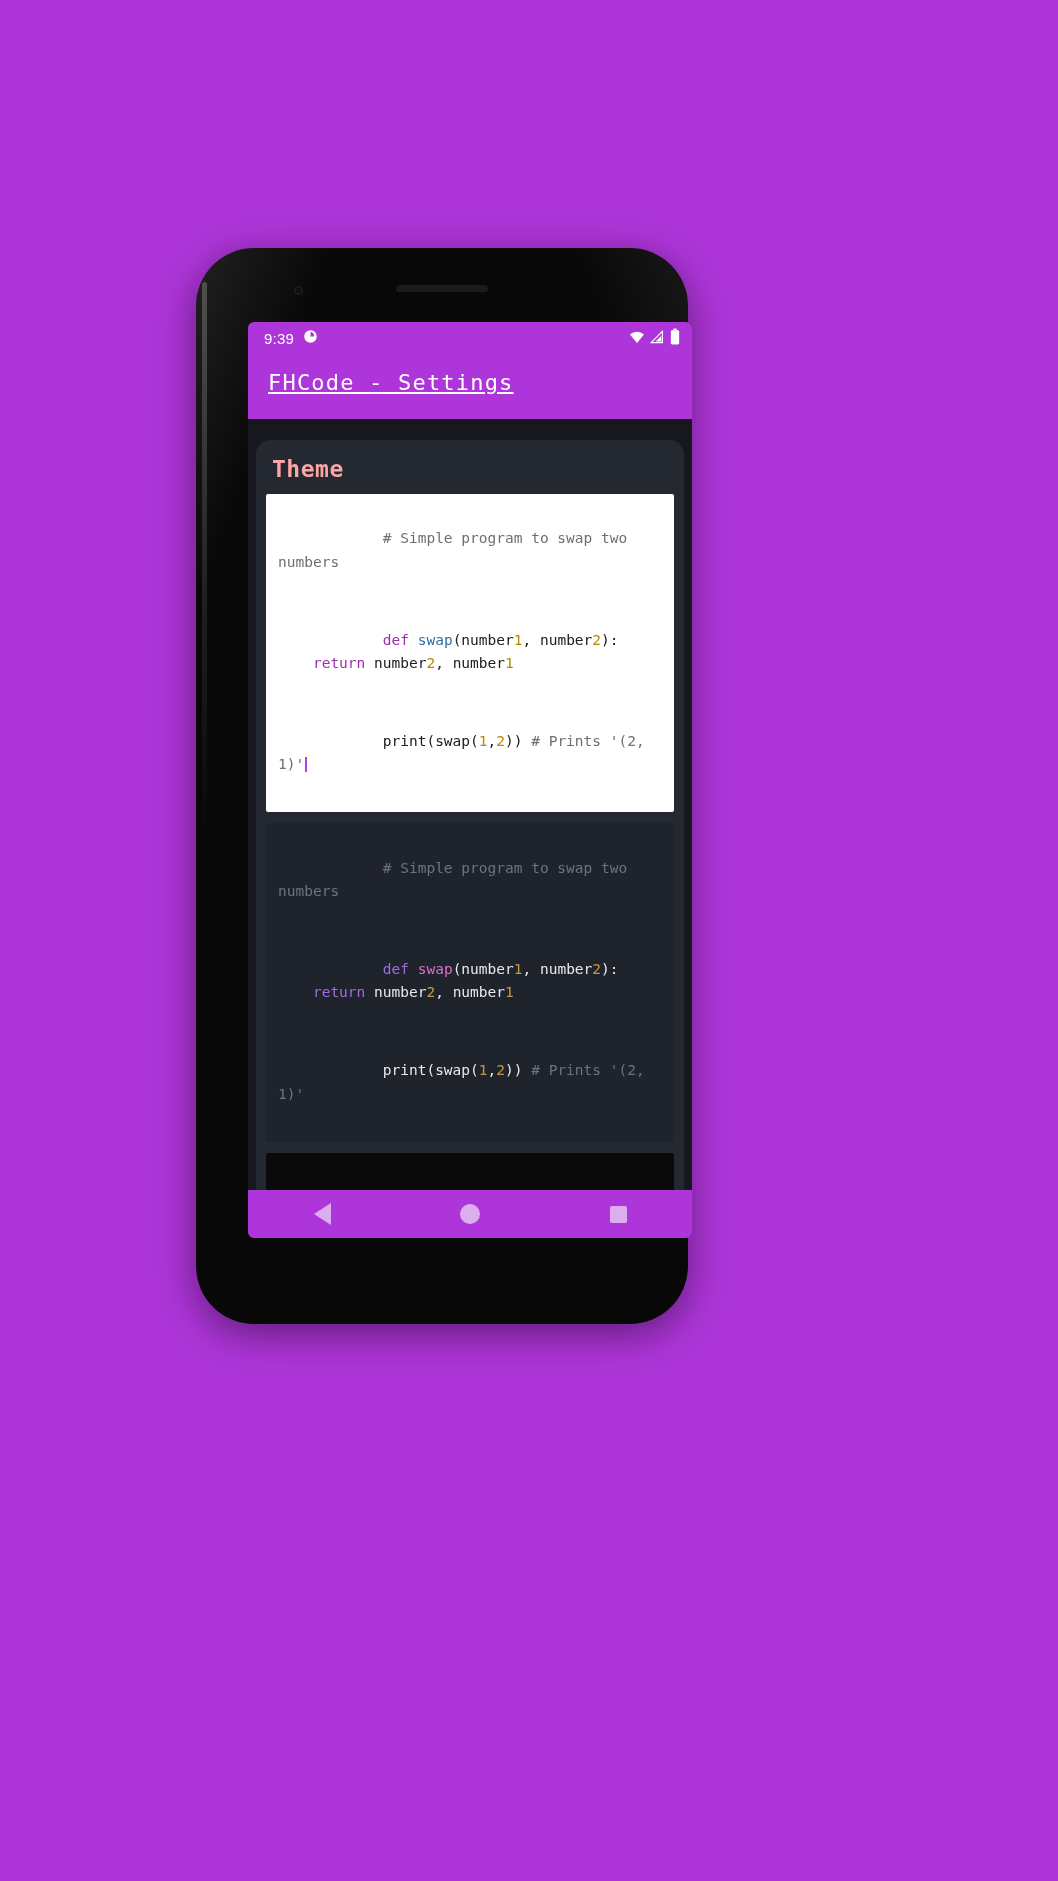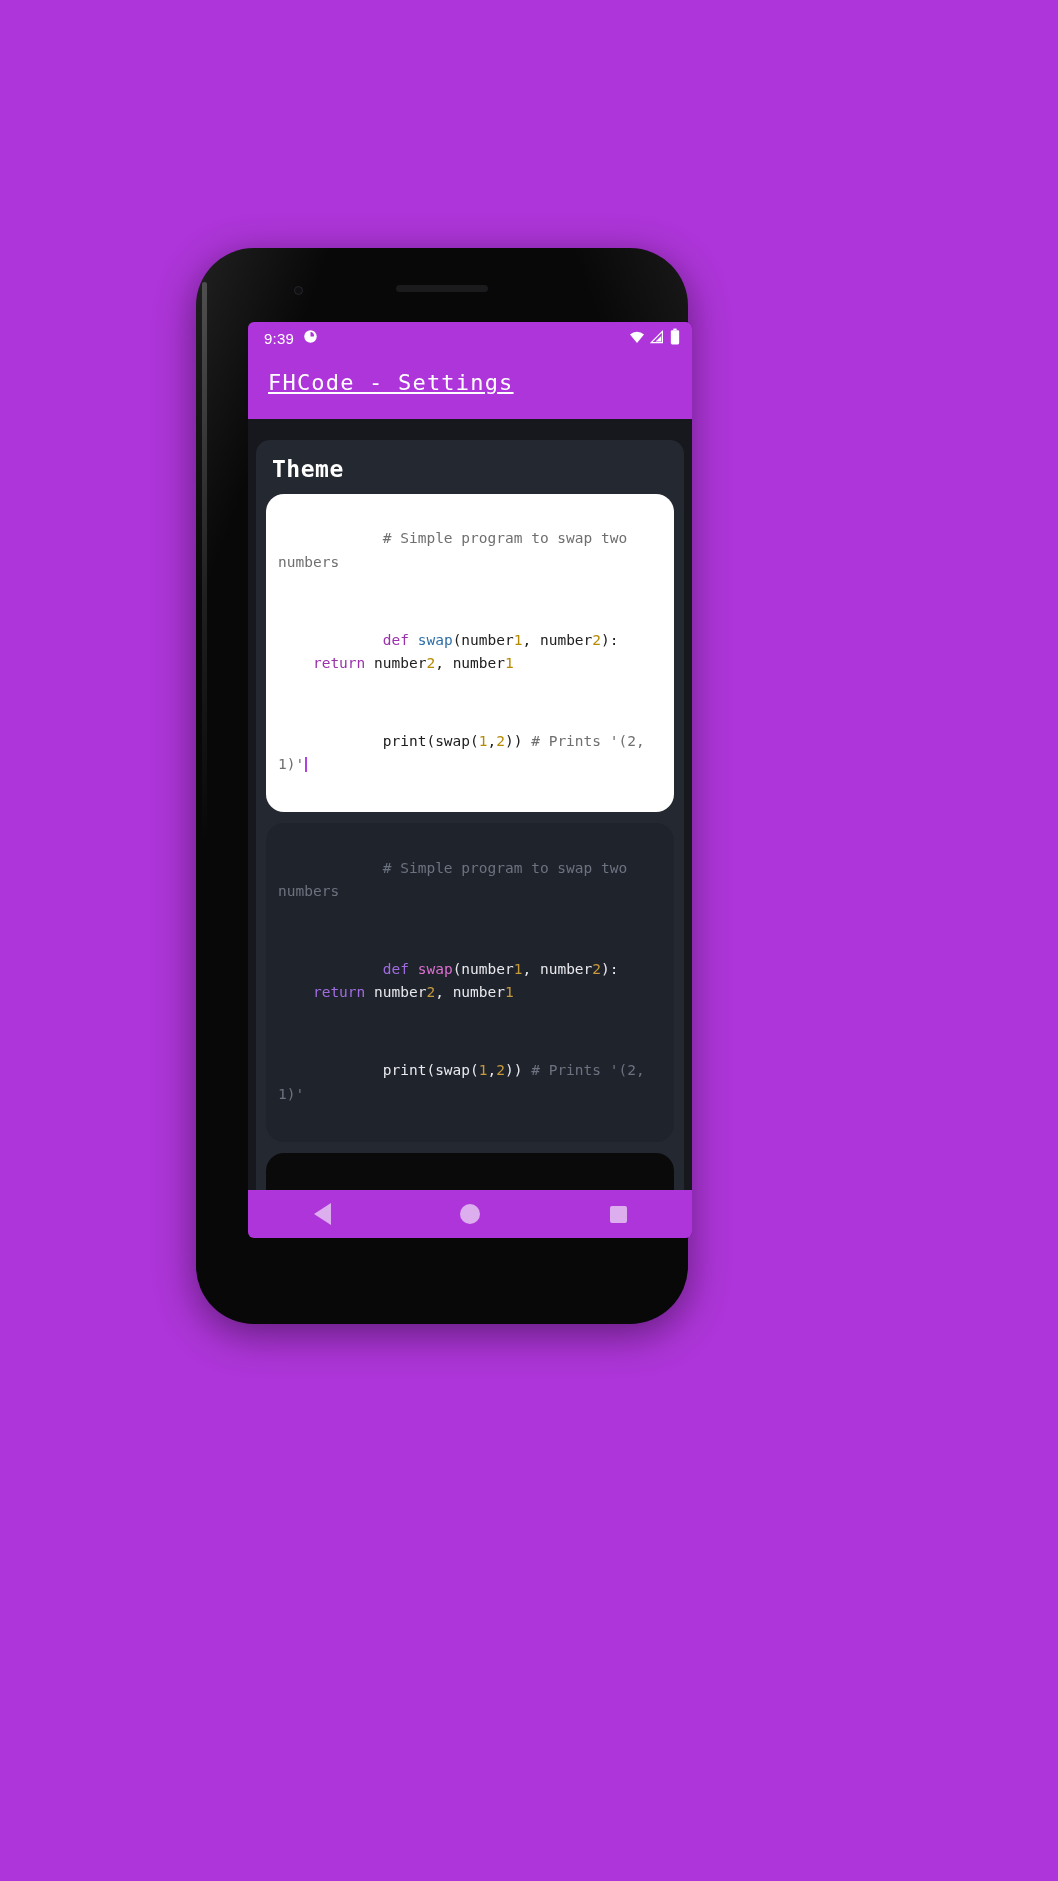--- a/index.html
+++ b/index.html
@@ -94,29 +94,29 @@
     padding: 12px 8px 0 8px;
     overflow: hidden;
   }
   .theme-card {
     background: #242831;
     border-radius: 14px 14px 0 0;
     padding: 14px 10px 10px 10px;
     min-height: 100%;
   }
   .theme-heading {
-    color: #ffffff; font-weight: bold; font-size: 23px;
+    color: #fca5a5; font-weight: bold; font-size: 23px;
     font-family: "DejaVu Sans Mono", monospace;
     letter-spacing: .5px;
     padding: 2px 0 12px 6px;
   }
 
   
   .swatch {
-    border-radius: 18px;
+    border-radius: 2px;
     padding: 10px 12px 12px 12px;
     margin-bottom: 11px;
     font-family: "DejaVu Sans Mono", monospace;
     font-size: 14.5px;
     line-height: 1.62;
     white-space: pre-wrap;
     word-break: break-word;
     overflow: hidden;
     position: relative;
   }

